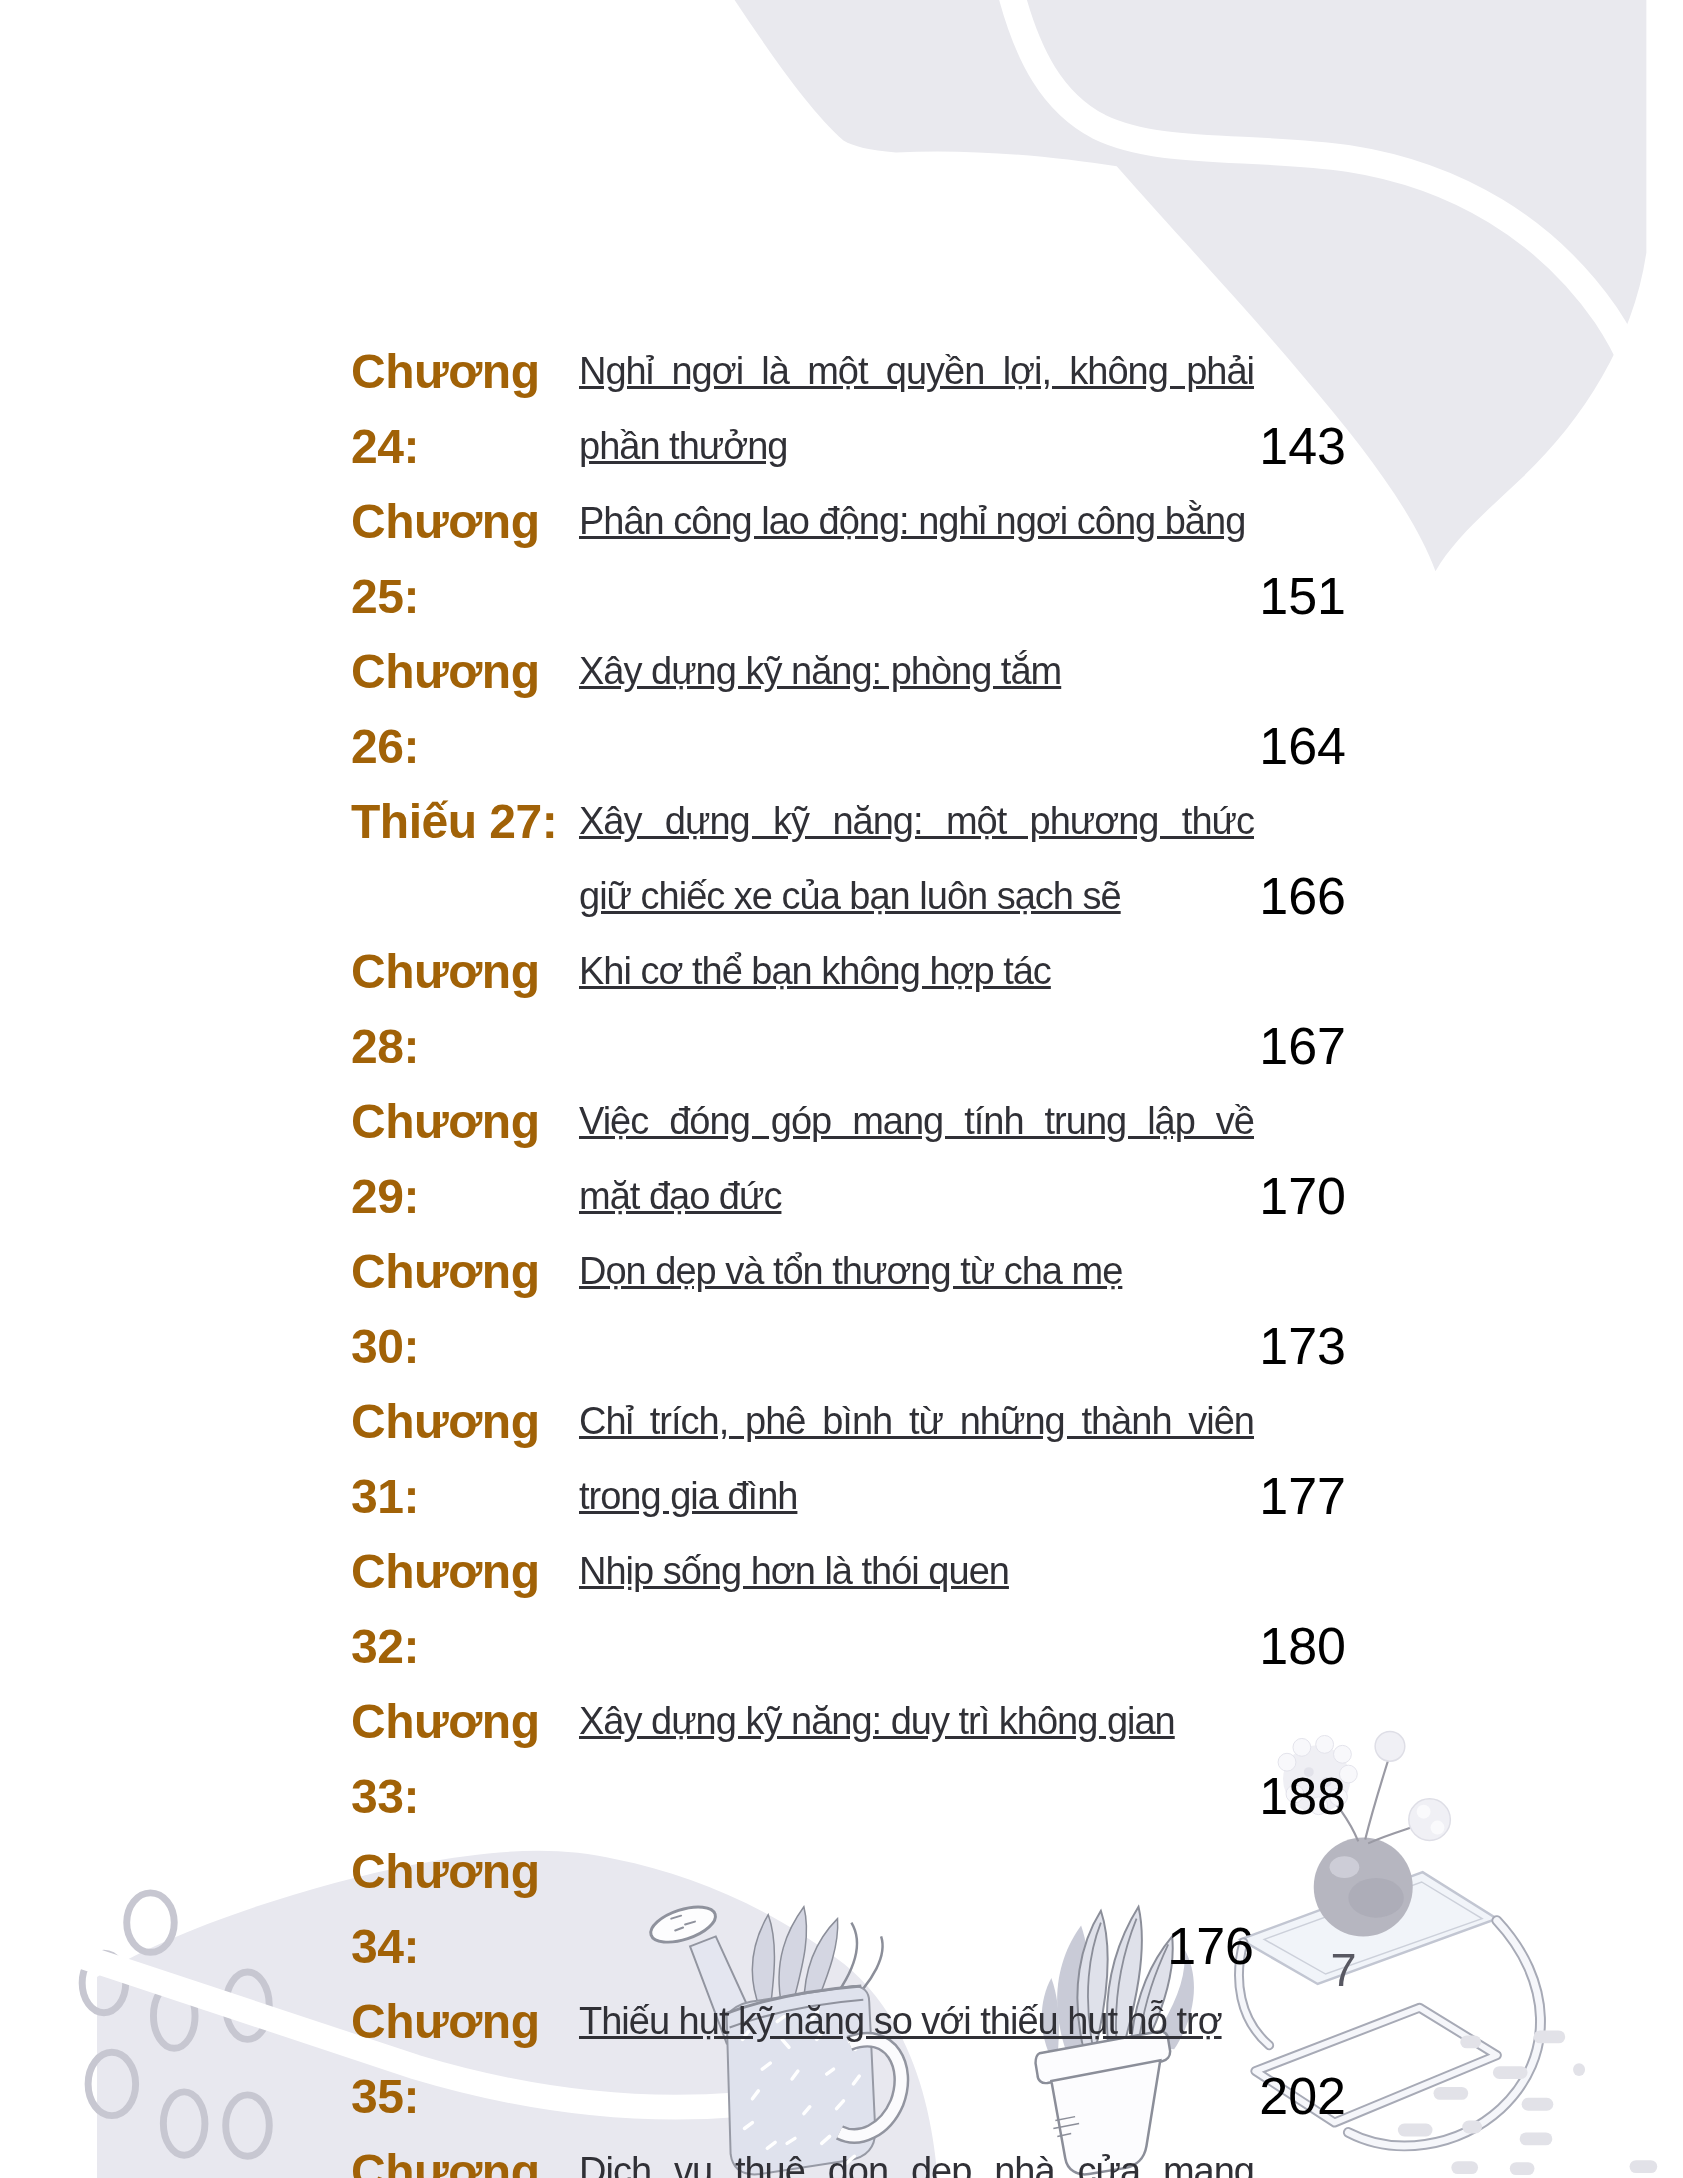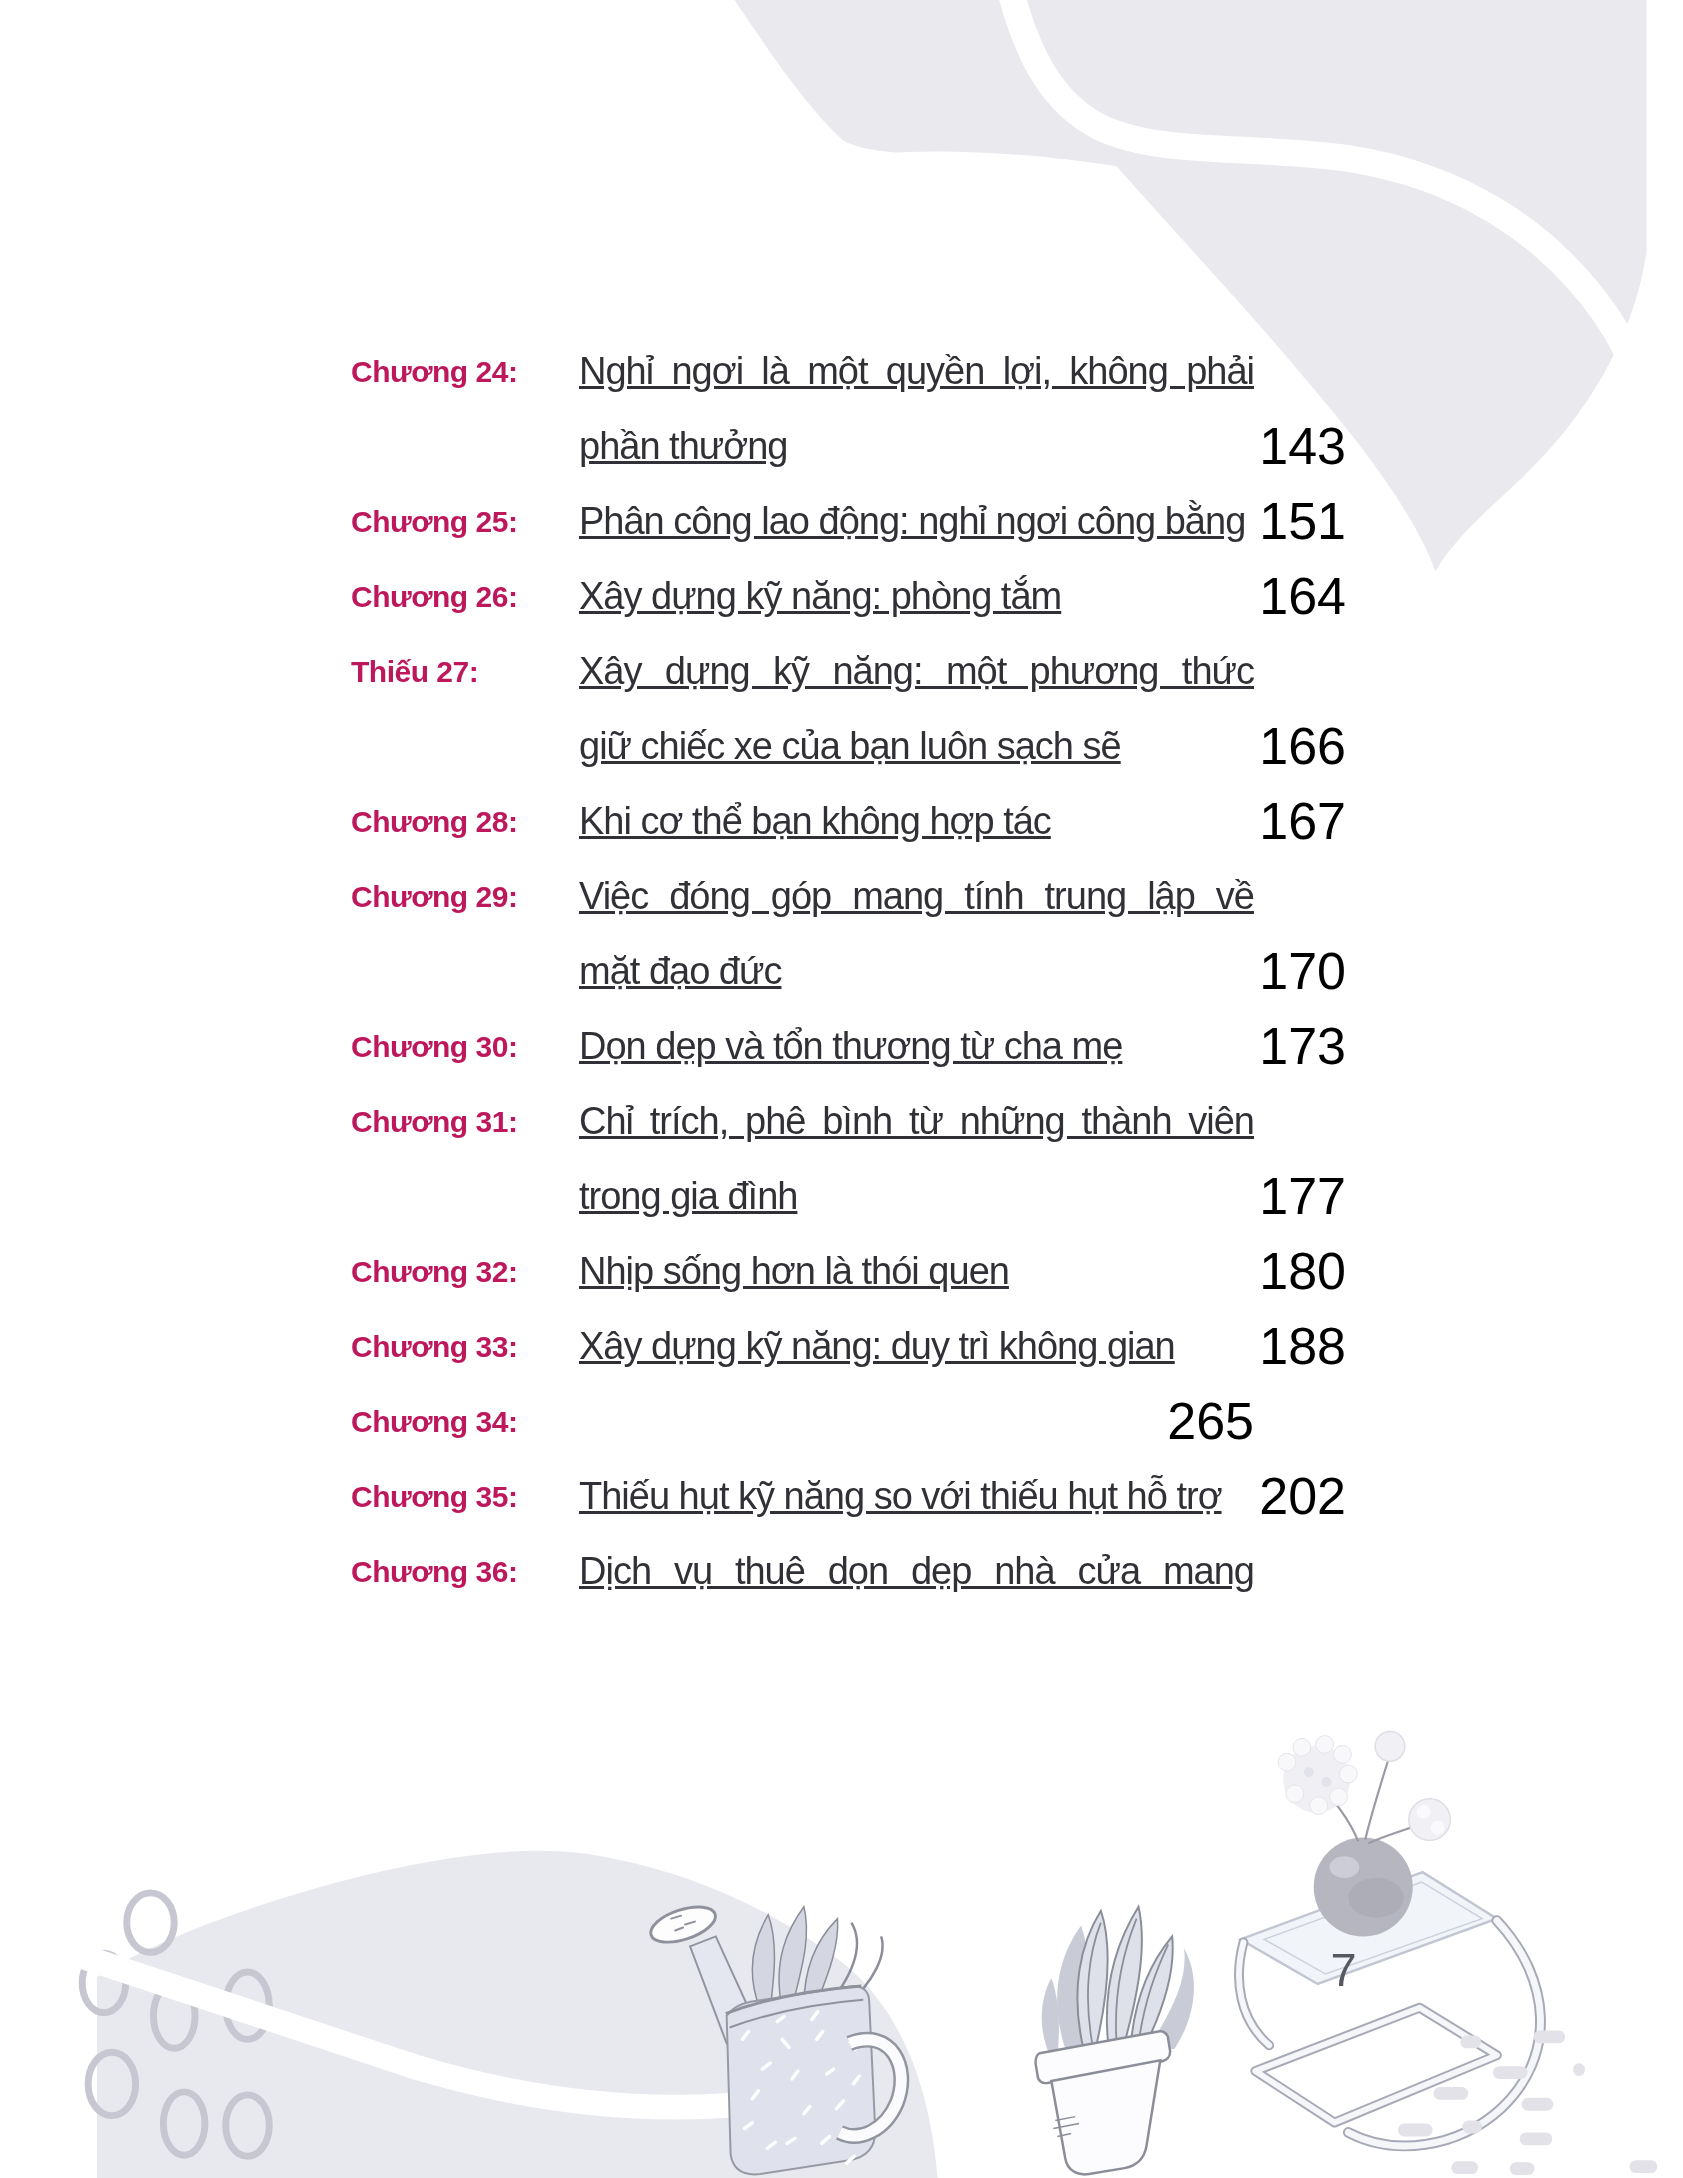--- a/index.html
+++ b/index.html
@@ -1,21 +1,21 @@
 <!DOCTYPE html>
 <html><head>
 <meta charset="utf-8">
 <style>
   html,body{margin:0;padding:0;background:#fff;}
   .page{position:relative;width:1683px;height:2178px;background:#ffffff;overflow:hidden;
         font-family:"Liberation Sans",sans-serif;}
   .deco{position:absolute;left:0;top:0;width:1683px;height:2178px;pointer-events:none;}
   .toc{position:absolute;left:351px;top:334px;width:995px;}
   .toc-row{display:grid;grid-template-columns:228px 675px 1fr;align-items:start;}
-  .toc-label{font-weight:700;font-size:30px;line-height:75px;color:#be185d;letter-spacing:-0.5px;}
+  .toc-label{font-weight:700;font-size:48px;line-height:75px;color:#a16207;letter-spacing:-0.5px;}
   .toc-title{color:#303036;font-size:38px;letter-spacing:-1px;}
   .toc-line{line-height:75px;white-space:nowrap;text-decoration:underline;}
   .toc-line.justified{white-space:normal;text-align:justify;text-align-last:justify;}
   .toc-page{align-self:end;text-align:right;font-size:52px;line-height:75px;color:#000000;}
   .folio{position:absolute;left:1309px;top:1942px;width:69px;text-align:center;
          font-size:47px;color:#585862;font-weight:400;}
 </style>
 </head>
 <body>
 
@@ -247,21 +247,21 @@
   <div class="toc-row">
     <div class="toc-label">Chương 33:</div>
     <div class="toc-title">
           <div class="toc-line">Xây dựng kỹ năng: duy trì không gian</div>
         </div>
     <div class="toc-page">188</div>
   </div>
 
   <div class="toc-row">
     <div class="toc-label">Chương 34:</div>
-    <div class="toc-page">265</div>
+    <div class="toc-page">176</div>
   </div>
 
   <div class="toc-row">
     <div class="toc-label">Chương 35:</div>
     <div class="toc-title">
           <div class="toc-line">Thiếu hụt kỹ năng so với thiếu hụt hỗ trợ</div>
         </div>
     <div class="toc-page">202</div>
   </div>
 

